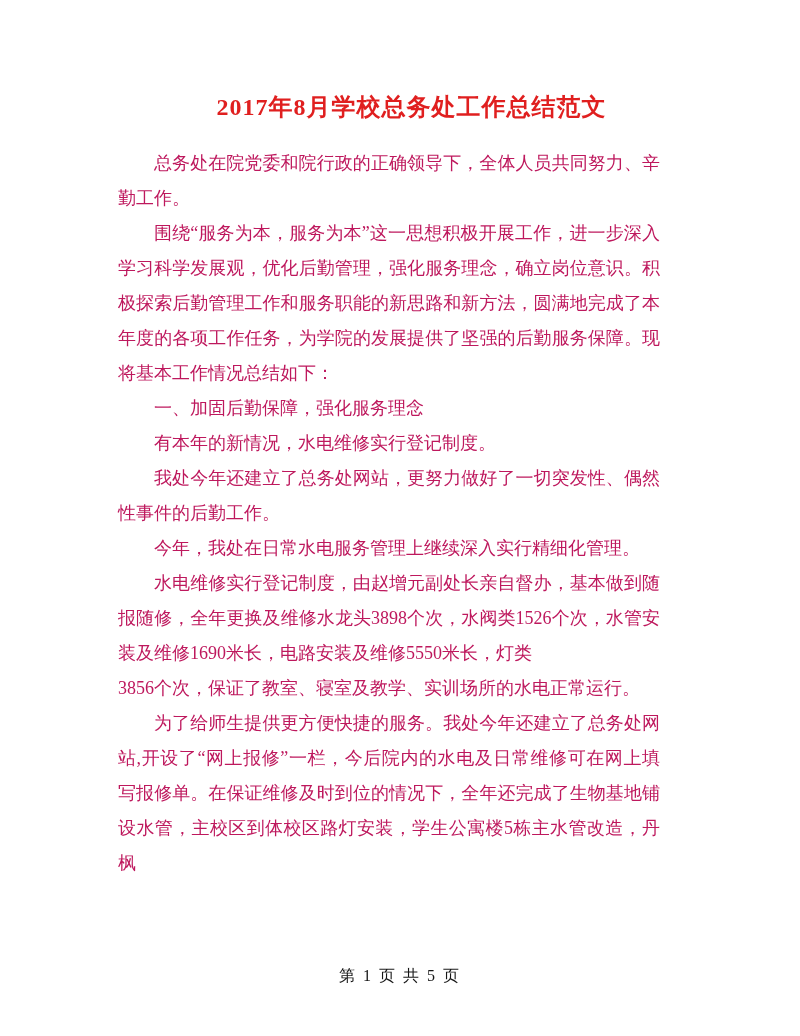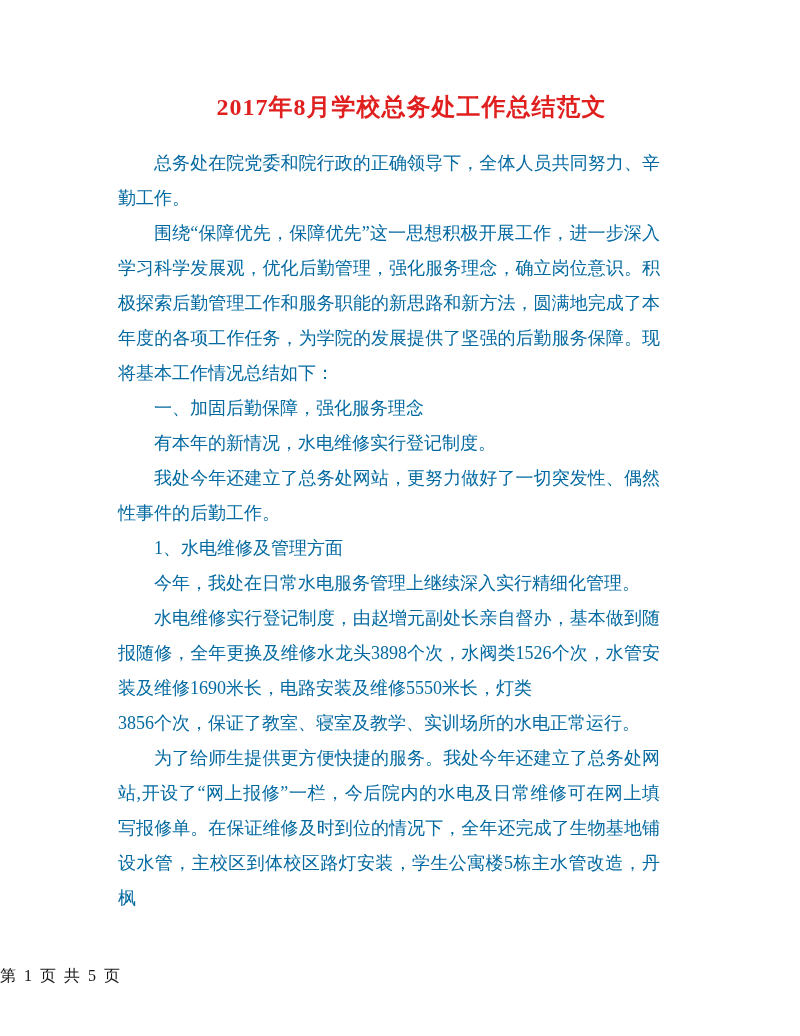--- a/index.html
+++ b/index.html
@@ -28,50 +28,50 @@
   .doc-body {
     position: absolute;
     left: 118px;
     top: 146px;
     width: 542px;
   }
   .doc-body p {
     margin: 0;
     font-size: 18px;
     line-height: 35px;
-    color: #0369a1;
+    color: #be185d;
     text-align: justify;
     text-indent: 2em;
     white-space: pre-wrap;
     word-break: normal;
   }
   .page-footer {
     position: absolute;
     left: 0;
     right: 0;
     top: 966px;
+    text-align: center;
     font-size: 16px;
     letter-spacing: 2px;
     color: #151515;
   }
 </style>
 </head>
 <body>
 
 <div class="page">
 
   <h1 class="doc-title" style="color: rgb(224, 31, 31); padding-left: 23px;">2017年8月学校总务处工作总结范文</h1>
 
   <div class="doc-body">
     <p>总务处在院党委和院行政的正确领导下，全体人员共同努力、辛勤工作。</p>
-    <p>围绕“保障优先，保障优先”这一思想积极开展工作，进一步深入学习科学发展观，优化后勤管理，强化服务理念，确立岗位意识。积极探索后勤管理工作和服务职能的新思路和新方法，圆满地完成了本年度的各项工作任务，为学院的发展提供了坚强的后勤服务保障。现将基本工作情况总结如下：</p>
+    <p>围绕“服务为本，服务为本”这一思想积极开展工作，进一步深入学习科学发展观，优化后勤管理，强化服务理念，确立岗位意识。积极探索后勤管理工作和服务职能的新思路和新方法，圆满地完成了本年度的各项工作任务，为学院的发展提供了坚强的后勤服务保障。现将基本工作情况总结如下：</p>
     <p>一、加固后勤保障，强化服务理念</p>
     <p>有本年的新情况，水电维修实行登记制度。</p>
     <p>我处今年还建立了总务处网站，更努力做好了一切突发性、偶然性事件的后勤工作。</p>
-    <p>1、水电维修及管理方面</p>
     <p>今年，我处在日常水电服务管理上继续深入实行精细化管理。</p>
     <p>水电维修实行登记制度，由赵增元副处长亲自督办，基本做到随报随修，全年更换及维修水龙头3898个次，水阀类1526个次，水管安装及维修1690米长，电路安装及维修5550米长，灯类
 3856个次，保证了教室、寝室及教学、实训场所的水电正常运行。</p>
     <p>为了给师生提供更方便快捷的服务。我处今年还建立了总务处网站,开设了“网上报修”一栏，今后院内的水电及日常维修可在网上填写报修单。在保证维修及时到位的情况下，全年还完成了生物基地铺设水管，主校区到体校区路灯安装，学生公寓楼5栋主水管改造，丹枫</p>
   </div>
 
   <div class="page-footer">第 1 页 共 5 页</div>
 
 </div>
 

